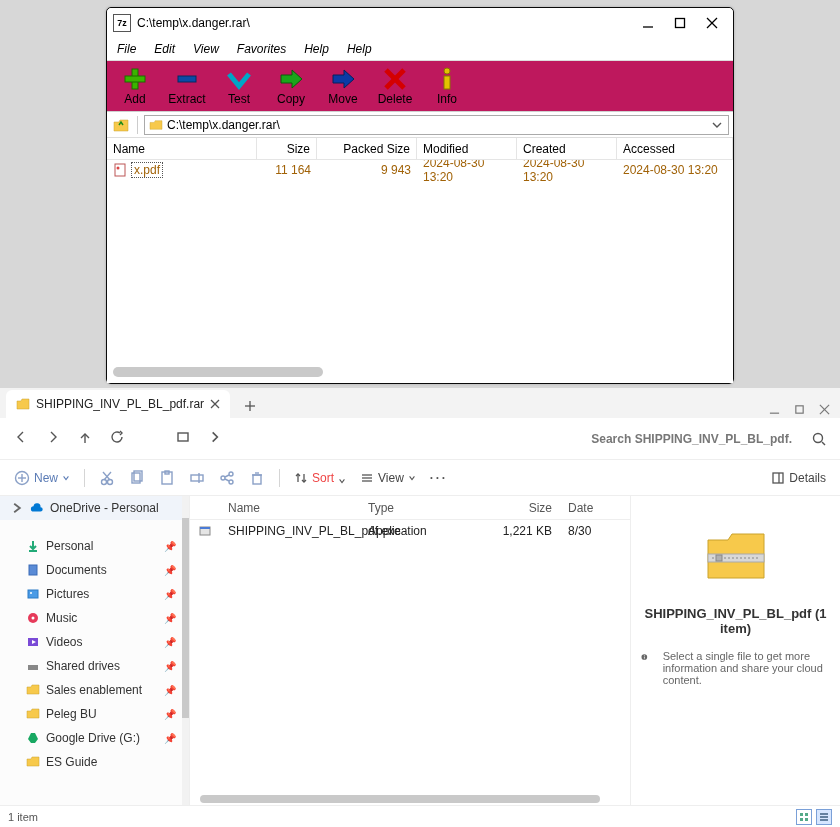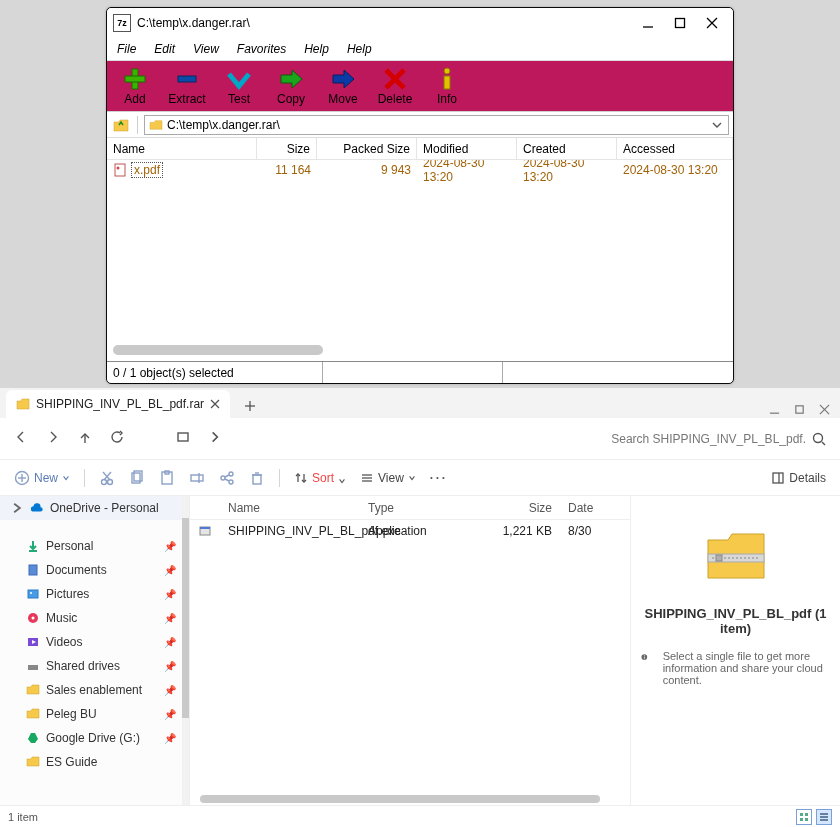--- a/index.html
+++ b/index.html
@@ -44,21 +44,21 @@
   }
   .ex-tabbar { height:30px; background:#f3f3f3; display:flex; align-items:flex-end;}
   .ex-tab { height:28px; background:#fff; border-top-left-radius:6px; border-top-right-radius:6px; display:flex; align-items:center; gap:6px; padding:0 10px; margin-left:6px; font-size:12px;}
   .ex-tab-ico{ width:14px;height:14px;}
   .ex-tabclose{ width:10px;height:10px; stroke:#555; stroke-width:1.3;}
   .ex-addtab{ width:24px;height:24px; display:flex;align-items:center;justify-content:center; margin-left:8px;}
   .ex-wbtns{ margin-left:auto; display:flex; gap:14px; padding-right:10px; align-items:center;}
   .ex-wbtns svg{width:11px;height:11px; stroke:#777; stroke-width:1.3; fill:none;}
   .ex-nav { height:42px; display:flex; align-items:center; gap:18px; padding:0 14px; border-bottom:1px solid #eee;}
   .ex-nav svg{ width:14px; height:14px; stroke:#555; stroke-width:1.4; fill:none;}
-  .ex-search{ margin-left:auto; font-size:12px; color:#777; display:flex; align-items:flex-start; gap:6px;}
+  .ex-search{ margin-left:auto; font-size:12px; color:#777; display:flex; align-items:flex-start; gap:20px;font-weight:bold;}
   .ex-mag{ width:13px;height:13px; stroke:#555; stroke-width:1.4; fill:none;}
   .ex-cmdbar{ height:36px; display:flex; align-items:center; gap:14px; padding:0 14px; border-bottom:1px solid #eee; color:#888;}
   .ex-cmdbar .ci{ width:16px;height:16px; stroke:#8aa0c7; stroke-width:1.4; fill:none;}
   .ex-cmdbar .sep{ width:1px; height:18px; background:#d5d5d5;}
   .ex-details{ margin-left:auto; display:flex; align-items:center; gap:4px; color:#444;}
   .ex-body{ flex:1; display:flex; min-height:0;}
   .ex-side{ width:190px; border-right:1px solid #eee; overflow:hidden; position:relative; background:#fcfcfc;}
   .ex-side-sb{ position:absolute; right:0; top:0; width:7px; height:100%; background:#f2f2f2;}
   .ex-side-sb-thumb{ position:absolute; right:0; top:22px; width:7px; height:200px; background:#c9c9c9;}
   .ex-sideitem{ height:24px; display:flex; align-items:center; gap:6px; padding-left:26px; font-size:12px; color:#333;}
@@ -198,25 +198,20 @@
           </svg>
         <span class="dotted">x.pdf</span>
       </div>
       <div class="sz-cell" style="width:60px;justify-content:flex-end">11 164</div>
       <div class="sz-cell" style="width:100px;justify-content:flex-end">9 943</div>
       <div class="sz-cell" style="width:100px">2024-08-30 13:20</div>
       <div class="sz-cell" style="width:100px">2024-08-30 13:20</div>
       <div class="sz-cell" style="flex:1">2024-08-30 13:20</div>
     </div>
     <div class="sz-scroll"></div>
-  </div>
-  <div class="sz-status">
-    <div class="sz-status-cell" style="width:216px;border-right:1px solid #aaa">0 / 1 object(s) selected</div>
-    <div class="sz-status-cell" style="width:180px;border-right:1px solid #aaa"></div>
-    <div class="sz-status-cell" style="flex:1"></div>
   </div>
 </div>
 
 <div class="explorer">
   <div class="ex-tabbar">
     <div class="ex-tab">
       <svg class="ex-tab-ico" viewBox="0 0 14 14">
           <path class="folder-ico" d="M1 4h4l1-2h7v10H1z"></path>
         </svg>
       <span>SHIPPING_INV_PL_BL_pdf.rar</span>

